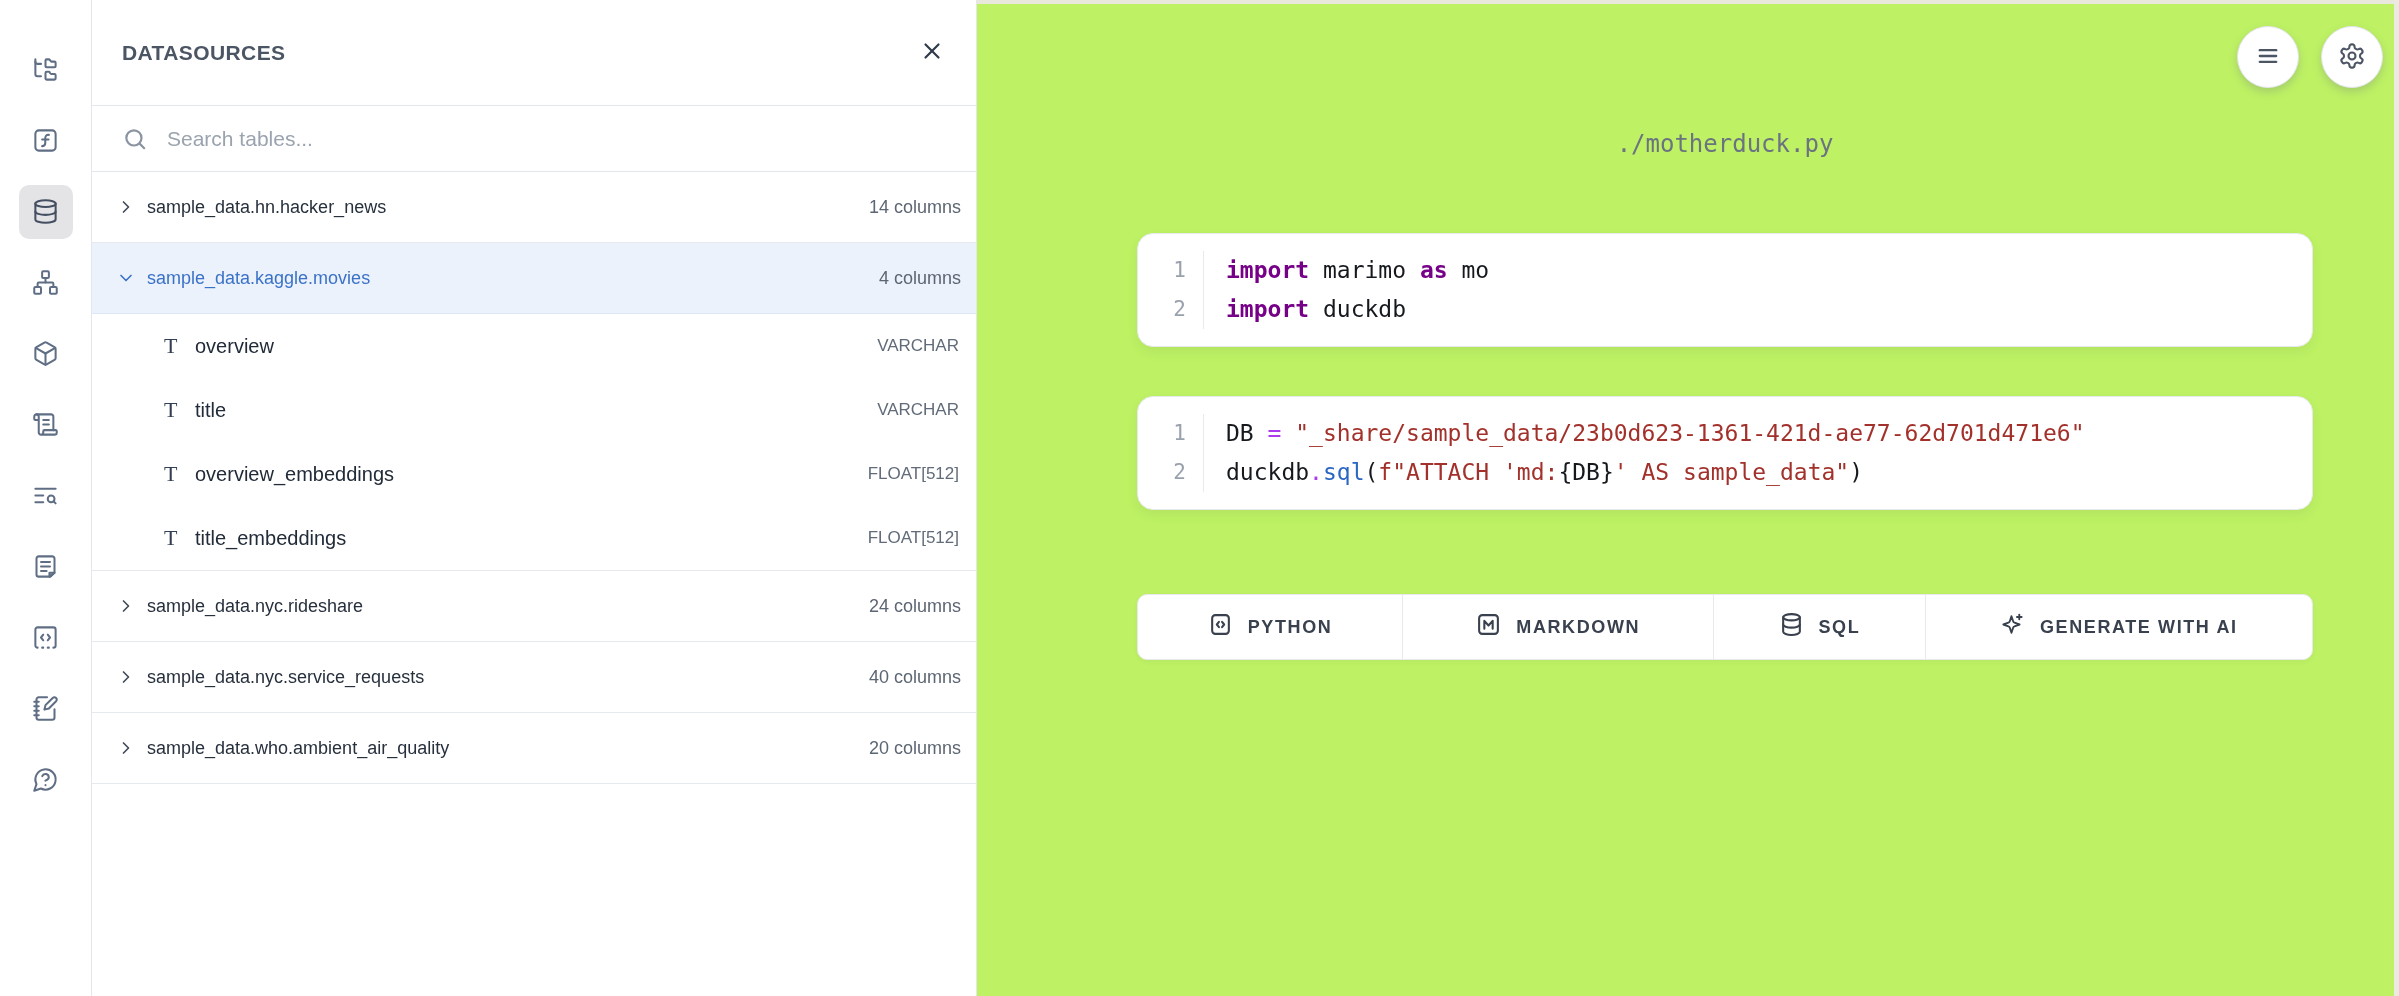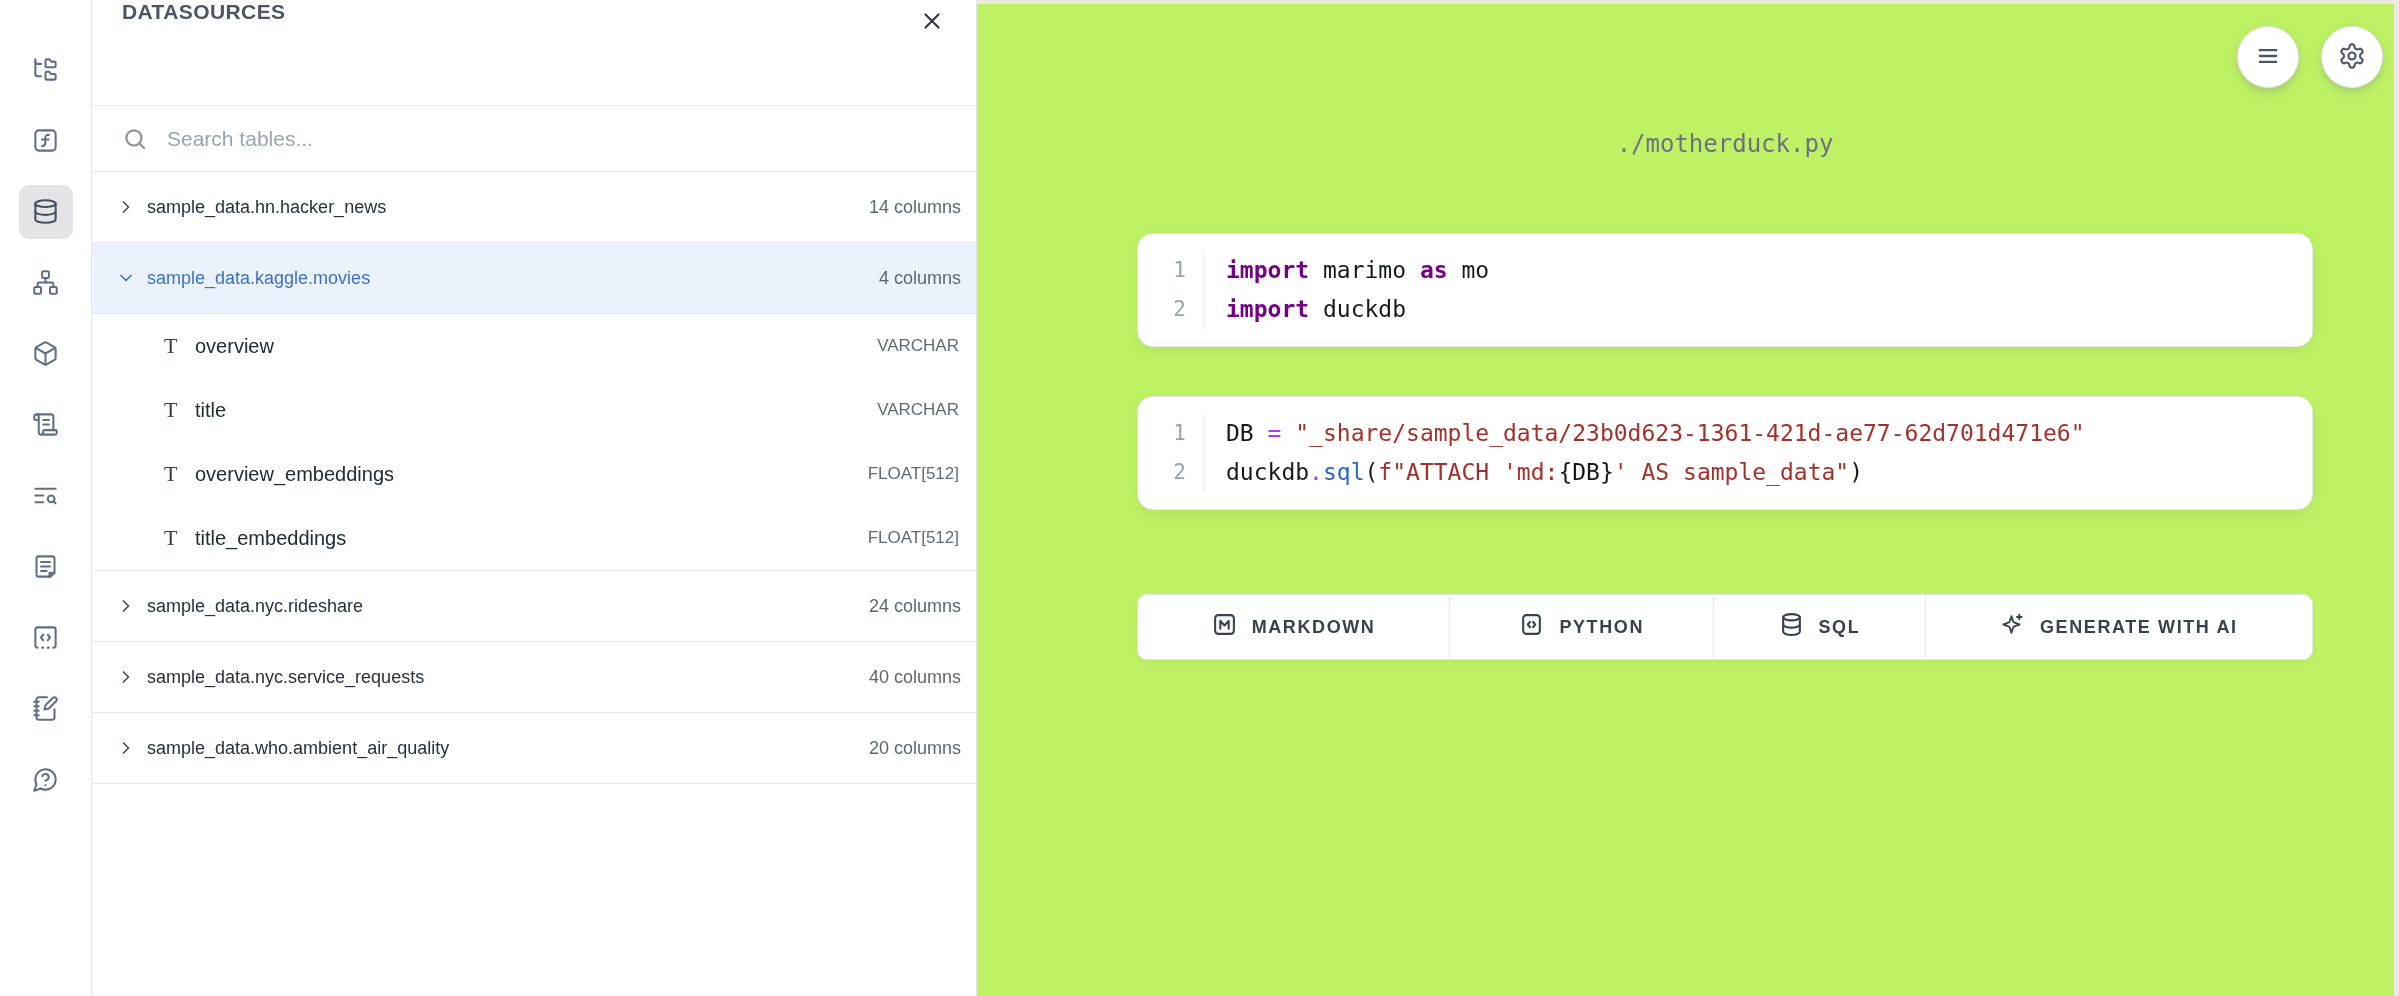--- a/index.html
+++ b/index.html
@@ -34,21 +34,21 @@
   .rail-btn svg { width: 27px; height: 27px; }
 
   
   .panel {
     width: 885px; flex: 0 0 885px;
     border-right: 1px solid #e3e6ea;
     display: flex; flex-direction: column; background: #fff;
   }
   .panel-header {
     height: 106px; flex: 0 0 106px;
-    display: flex; justify-content: space-between;
+    display: flex; align-items: center; justify-content: space-between;
     padding: 0 22px 0 30px;
     border-bottom: 1px solid #e3e6ea;
   }
   .panel-title {
     margin: 0; font-size: 21px; font-weight: bold;
     letter-spacing: 0.4px; color: #4b5563;
   }
   .close-btn {
     background: none; border: none; padding: 0; cursor: pointer;
     width: 44px; height: 44px; color: #2f3a4a;
@@ -413,34 +413,34 @@
 
       <section class="cell second">
         <div class="gutter">
           <div>1</div>
           <div>2</div>
         </div>
         <div class="code"><div><span class="tk-pl">DB </span><span class="tk-op">=</span><span class="tk-pl"> </span><span class="tk-str">"_share/sample_data/23b0d623-1361-421d-ae77-62d701d471e6"</span></div><div><span class="tk-pl">duckdb</span><span class="tk-op">.</span><span class="tk-fn">sql</span><span class="tk-pl">(</span><span class="tk-str">f"ATTACH 'md:</span><span class="tk-pl">{</span><span class="tk-pl">DB</span><span class="tk-pl">}</span><span class="tk-str">' AS sample_data"</span><span class="tk-pl">)</span></div></div>
       </section>
 
       <div class="add-bar">
-        <button class="add-btn w2">
-          <span><svg viewBox="0 0 24 24" fill="none" stroke="currentColor" stroke-width="2" stroke-linecap="round" stroke-linejoin="round">
-                <rect x="3" y="3" width="18" height="18" rx="3"></rect>
-                <path d="M8 16V8.5l4 4.5 4-4.5V16"></path>
-              </svg></span>
-          <span>MARKDOWN</span>
-        </button>
         <button class="add-btn w1">
           <span><svg viewBox="0 0 24 24" fill="none" stroke="currentColor" stroke-width="2" stroke-linecap="round" stroke-linejoin="round">
                 <rect x="4" y="3" width="16" height="18" rx="3"></rect>
                 <path d="m10.5 9.5-2 2.5 2 2.5"></path>
                 <path d="m13.5 9.5 2 2.5-2 2.5"></path>
               </svg></span>
           <span>PYTHON</span>
+        </button>
+        <button class="add-btn w2">
+          <span><svg viewBox="0 0 24 24" fill="none" stroke="currentColor" stroke-width="2" stroke-linecap="round" stroke-linejoin="round">
+                <rect x="3" y="3" width="18" height="18" rx="3"></rect>
+                <path d="M8 16V8.5l4 4.5 4-4.5V16"></path>
+              </svg></span>
+          <span>MARKDOWN</span>
         </button>
         <button class="add-btn w3">
           <span><svg viewBox="0 0 24 24" fill="none" stroke="currentColor" stroke-width="2" stroke-linecap="round" stroke-linejoin="round">
                 <ellipse cx="12" cy="5" rx="8" ry="3"></ellipse>
                 <path d="M4 5v14a8 3 0 0 0 16 0V5"></path>
                 <path d="M4 12a8 3 0 0 0 16 0"></path>
               </svg></span>
           <span>SQL</span>
         </button>
         <button class="add-btn w4">

